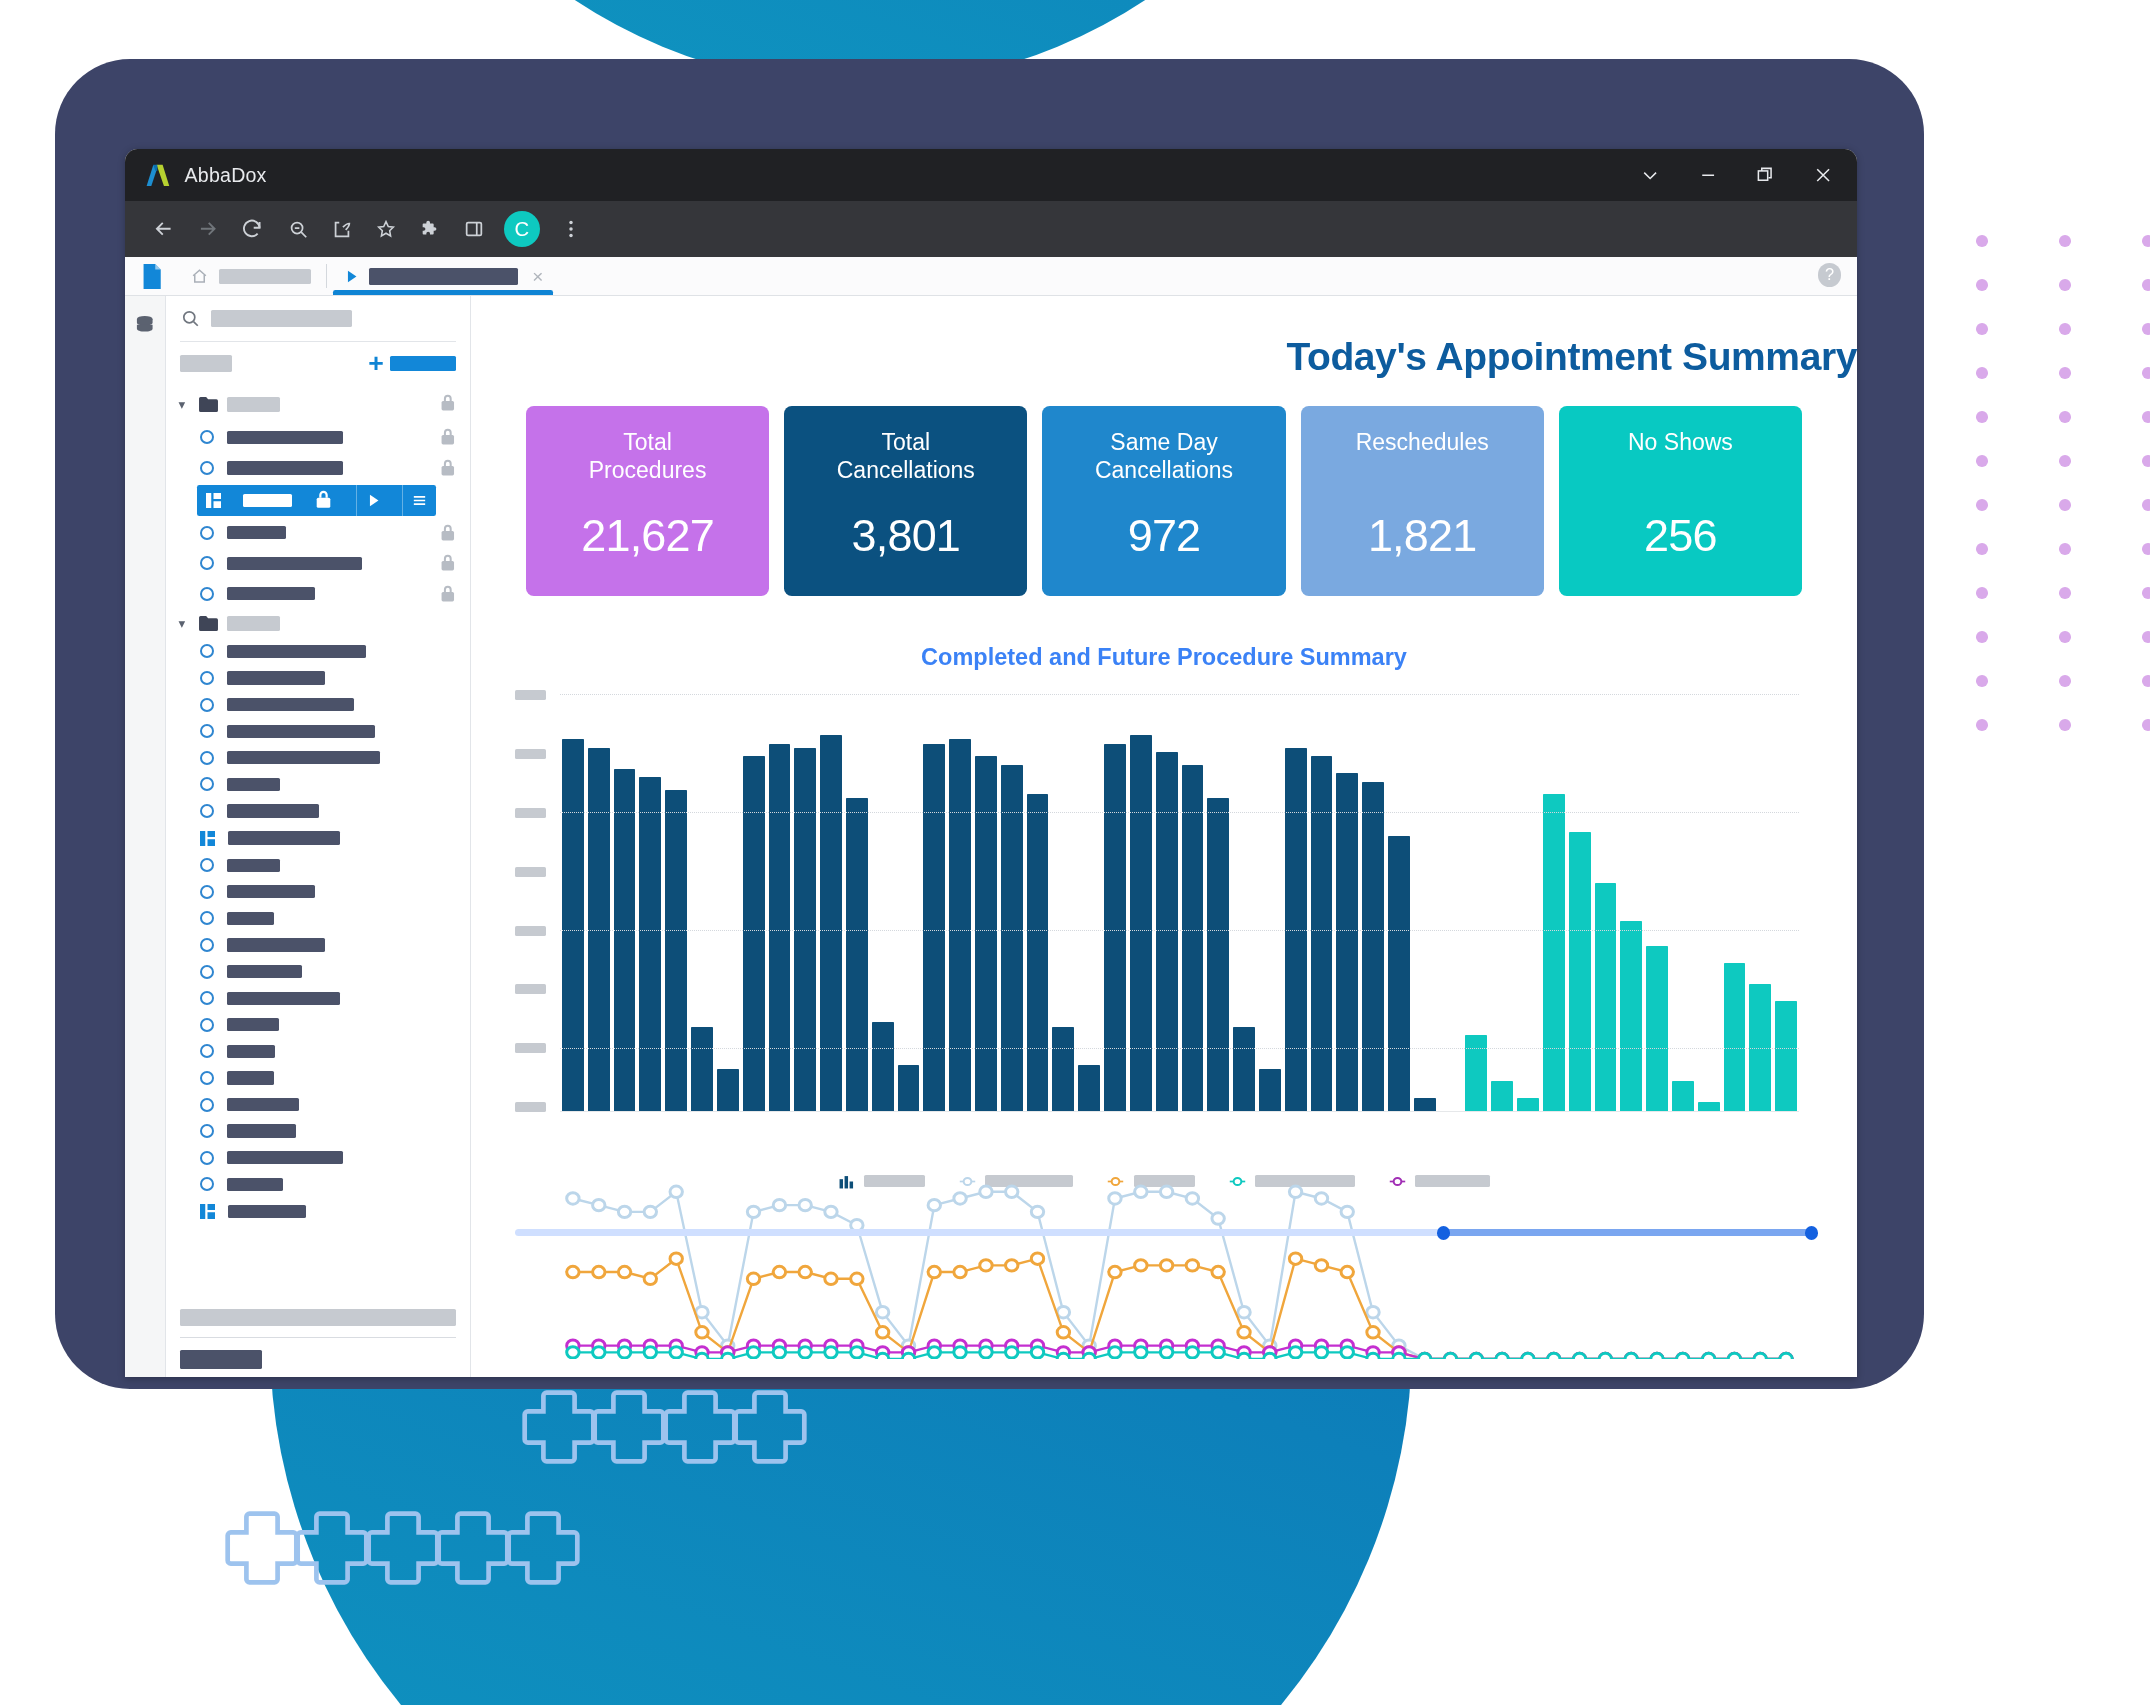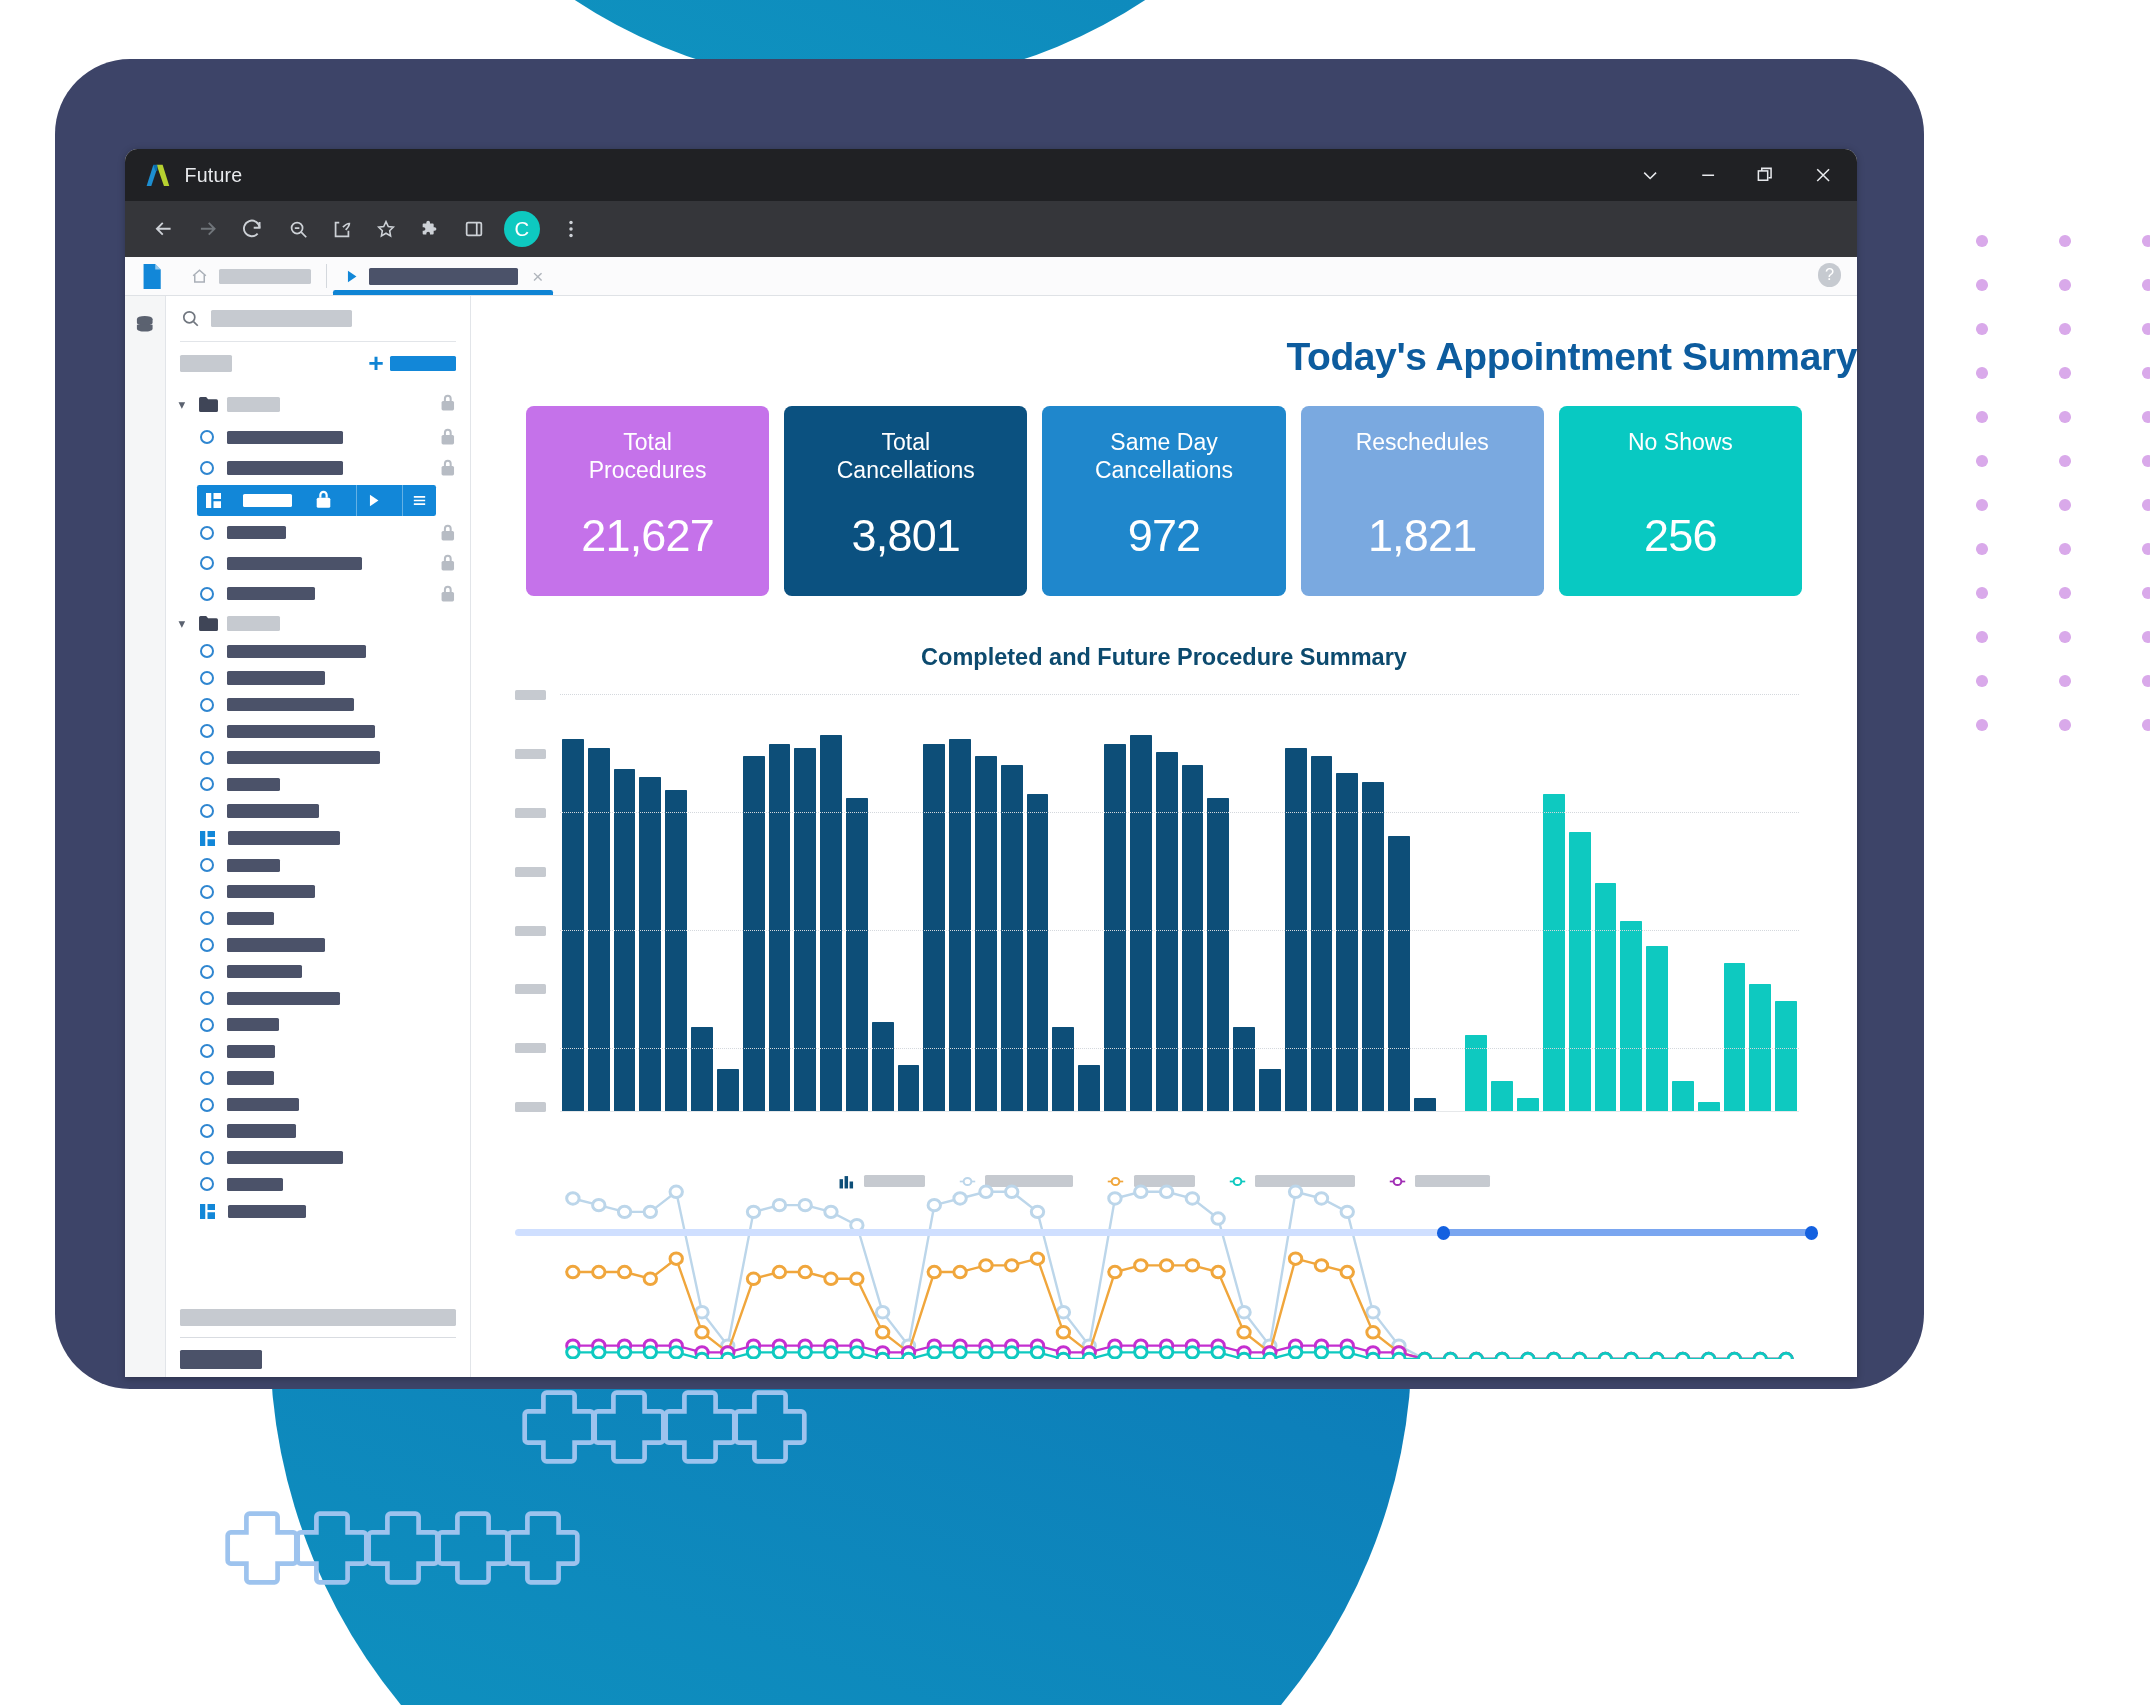--- a/index.html
+++ b/index.html
@@ -131,21 +131,21 @@
   #dash-title { text-align:right; color:#0d5c9e; font-size:39px; font-weight:700;
                 padding-top:39px; letter-spacing:-0.4px; }
 
   #kpis { display:flex; gap:15px; padding:26.6px 55px 0 55px; }
   .kpi { flex:1; height:190px; border-radius:7.8px; color:#fff; display:flex;
          flex-direction:column; align-items:center; padding-top:22px; }
   .kpi-label { font-size:23px; line-height:1.22; text-align:center; font-weight:400; }
   .kpi-value { margin-top:auto; margin-bottom:34px; font-size:45px; font-weight:400;
                letter-spacing:-0.8px; }
 
-  #chart-title { text-align:center; color:#0c4a6e; font-size:23.5px; font-weight:600;
+  #chart-title { text-align:center; color:#3b82f6; font-size:23.5px; font-weight:600;
                  padding-top:48px; }
 
   #chartbox { position:relative; margin:19px 44px 0 44px; height:469px; }
   #ylabels { position:absolute; left:0; top:0; width:42px; height:422px; }
   #ylabels i { position:absolute; left:0; width:31px; height:10.2px; background:#c6cad0;
                border-radius:1.6px; }
   #plot { position:absolute; left:45px; right:14px; top:0; height:422px;
           border-bottom:0.8px solid #e6e8ea; }
   .grid { position:absolute; left:0; right:0; height:0;
           border-top:0.8px dotted #d4d8dd; }
@@ -236,21 +236,21 @@
   </div>
 
   <div id="browser">
 
     <div id="titlebar">
       <svg id="app-mark" viewBox="0 0 40 40">
         <path d="M14 4 L4 36 L11 36 L19 12 Z" fill="#1d8ed0"></path>
         <path d="M19 4 L28 4 L38 36 L30 36 L21 10 Z" fill="#b6d130"></path>
         <path d="M14 4 L20 4 L20 13 L17 13 Z" fill="#0b6fae"></path>
       </svg>
-      <span id="app-title">Future</span>
+      <span id="app-title">AbbaDox</span>
 
       <div class="wc" id="wc-chev">
         <svg viewBox="0 0 24 24" fill="none" stroke="currentColor" stroke-width="1.8">
             <path d="M5 9l7 7 7-7"></path>
           </svg>
       </div>
       <div class="wc" id="wc-min">
         <svg viewBox="0 0 24 24" fill="none" stroke="currentColor" stroke-width="1.8">
             <path d="M5 12h14"></path>
           </svg>

